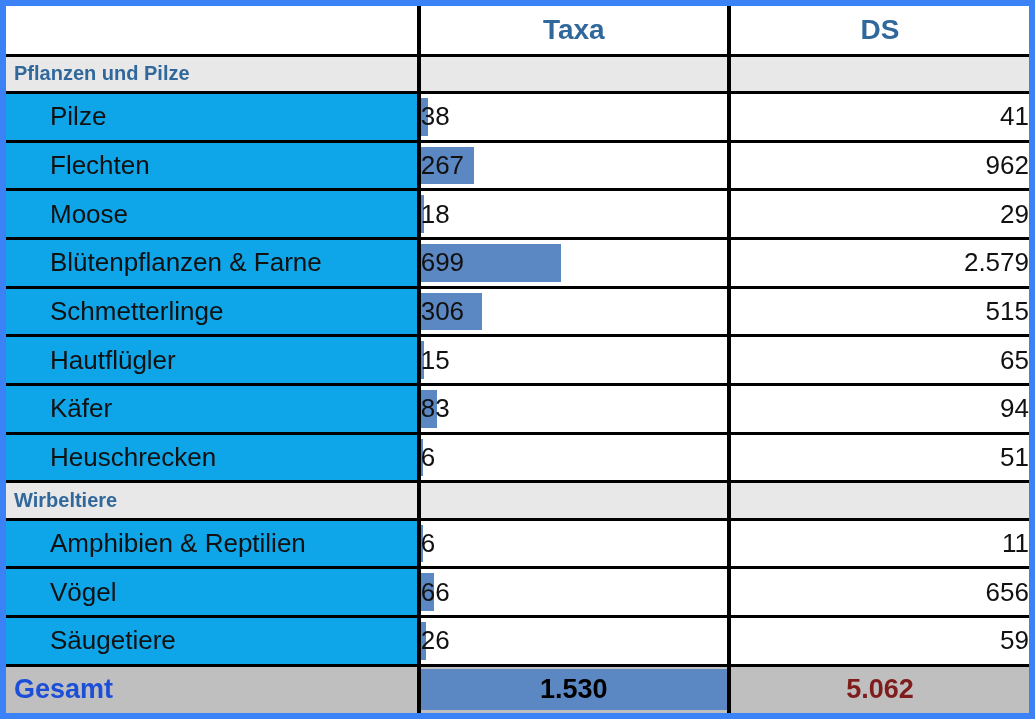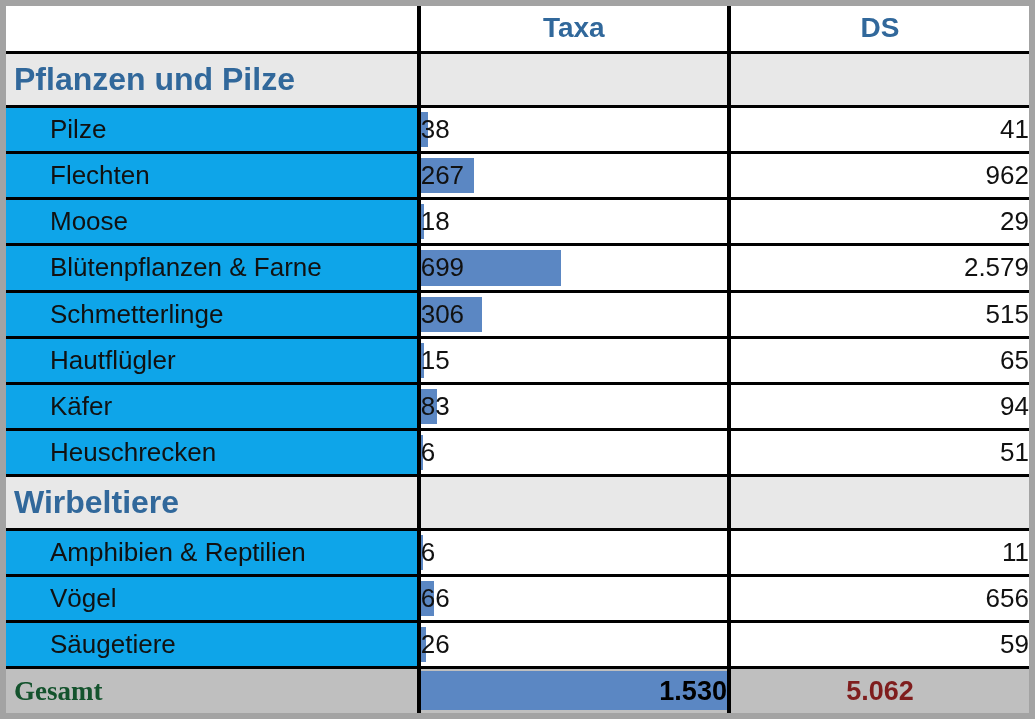--- a/index.html
+++ b/index.html
@@ -11,21 +11,21 @@
   .wrap {
     width: 1035px;
     height: 719px;
     box-sizing: border-box;
   }
   table.species {
     width: 1035px;
     height: 719px;
     border-collapse: collapse;
     table-layout: fixed;
-    border: 6px solid #a3a3a3;
+    border: 6px solid #3b82f6;
     font-size: 26px;
     color: #111111;
   }
   col.c-label { width: 406px; }
   col.c-taxa  { width: 303px; }
   col.c-ds    { width: 296px; }
   td {
     border-top: 3px solid #000000;
     border-bottom: 3px solid #000000;
     border-left: 4px solid #000000;
@@ -39,21 +39,21 @@
   td.col-head {
     text-align: center;
     font-weight: bold;
     font-size: 28px;
     color: #31689B;
   }
   
   tr.section-row td { background: #E8E8E8; }
   td.section-label {
     font-weight: bold;
-    font-size: 32px;
+    font-size: 20px;
     color: #31689B;
     padding-left: 8px;
     text-align: left;
   }
   
   td.label-cell {
     background: #0ea5e9;
     padding-left: 44px;
     text-align: left;
   }
@@ -73,22 +73,22 @@
     bottom: 4px;
     background: #5B87C3;
     min-width: 2px;
   }
   .cellnum {
     position: relative;
     z-index: 1;
   }
   
   tr.footer-row td { background: #BFBFBF; font-weight: bold; font-size: 27px; }
-  td.footer-label { padding-left: 8px; text-align: left; color: #14532d; font-family: Liberation Serif, serif; }
-  td.footer-taxa  { text-align: right; position: relative; color: #000000; }
+  td.footer-label { padding-left: 8px; text-align: left; color: #1d4ed8; }
+  td.footer-taxa  { text-align: center; position: relative; color: #000000; }
   td.footer-ds    { text-align: center; color: #7f1d1d; }
   .databar.total {
     top: 2px;
     bottom: 3px;
   }
 </style>
 </head>
 <body>
 
 <div class="wrap">

